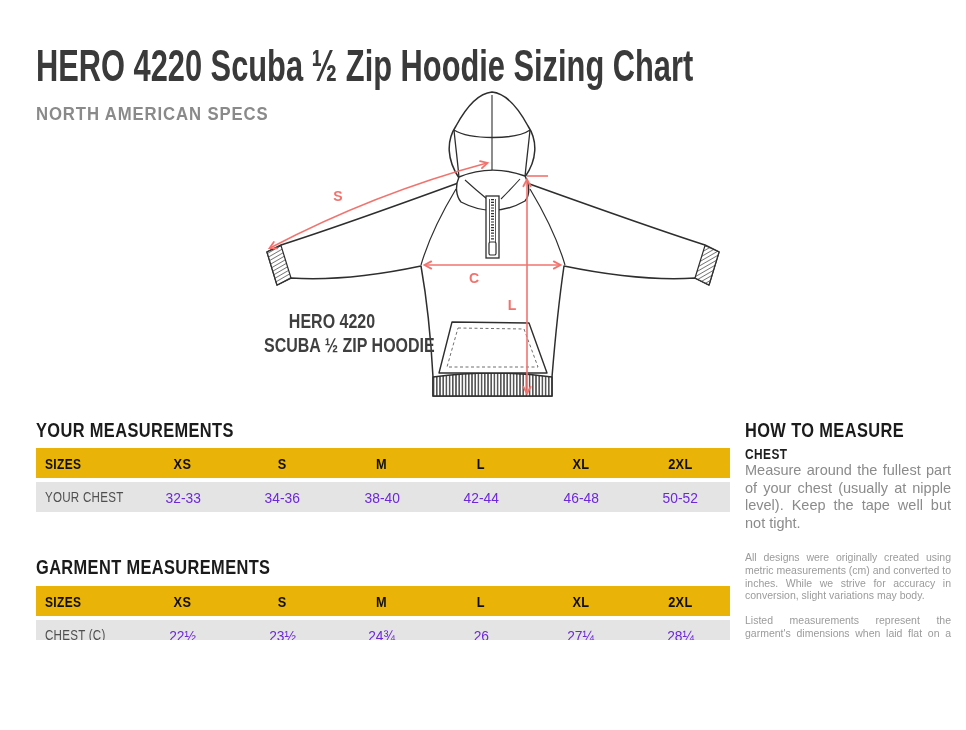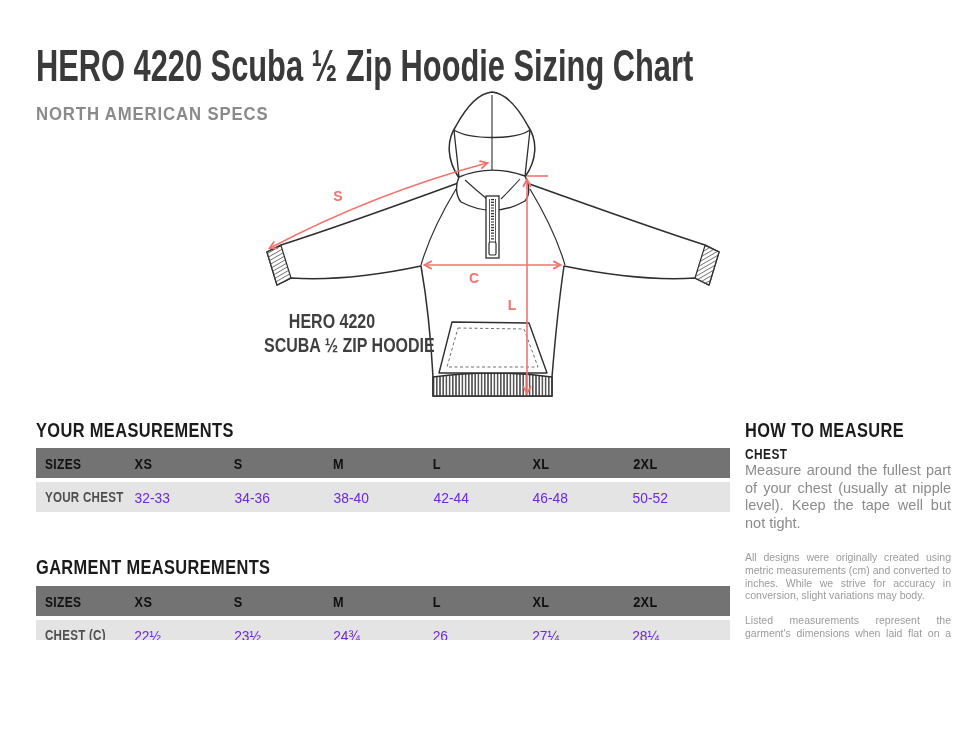--- a/index.html
+++ b/index.html
@@ -25,28 +25,28 @@
       transform:scaleX(.78);transform-origin:left top;white-space:nowrap;line-height:1;}
   .sec-ym{position:absolute;left:36px;top:419px;}
   .sec-gm{position:absolute;left:36px;top:556px;}
   .sec-htm{position:absolute;left:745px;top:419px;}
 
   .table{position:absolute;left:36px;width:694px;}
   .t-ym{top:448px;}
   .t-gm{top:586px;}
   .trow{display:grid;grid-template-columns:97px repeat(6,1fr);height:30px;align-items:center;
         margin-bottom:4px;}
-  .thead{background:#737373;}
+  .thead{background:#eab308;}
   .tdata:nth-child(even){background:#e4e4e4;}
   .tdata:nth-child(odd){background:#efefef;}
   .tcell{font-size:15px;}
   .tlabel{padding-left:9px;text-align:left;}
-  .tval{text-decoration:underline;}
+  .tval{text-align:center;text-decoration:underline;}
   .thead .tcell{font-weight:700;color:#101010;letter-spacing:.4px;}
-  .tdata .tlabel{font-weight:700;color:#4f4f4f;font-size:14.5px;letter-spacing:.3px;}
+  .tdata .tlabel{font-weight:400;color:#4f4f4f;font-size:14.5px;letter-spacing:.3px;}
   .tdata .tval{color:#6d28d9;}
   .tdata .tval .cx-c{transform:scaleX(.92);}
 
   .chest-sub{position:absolute;left:745px;top:446px;font-size:14px;font-weight:700;color:#1e1e1e;
       letter-spacing:.5px;transform:scaleX(.85);transform-origin:left top;white-space:nowrap;}
   .measure-body{position:absolute;left:745px;top:462px;width:206px;font-size:14.5px;
       color:#8b8b8b;line-height:1.22;text-align:justify;}
   .disclaimers{position:absolute;left:745px;top:551px;width:206px;font-size:10.5px;
       color:#9b9b9b;line-height:1.22;text-align:justify;}
   .disclaimers p{margin:0 0 12px 0;}

